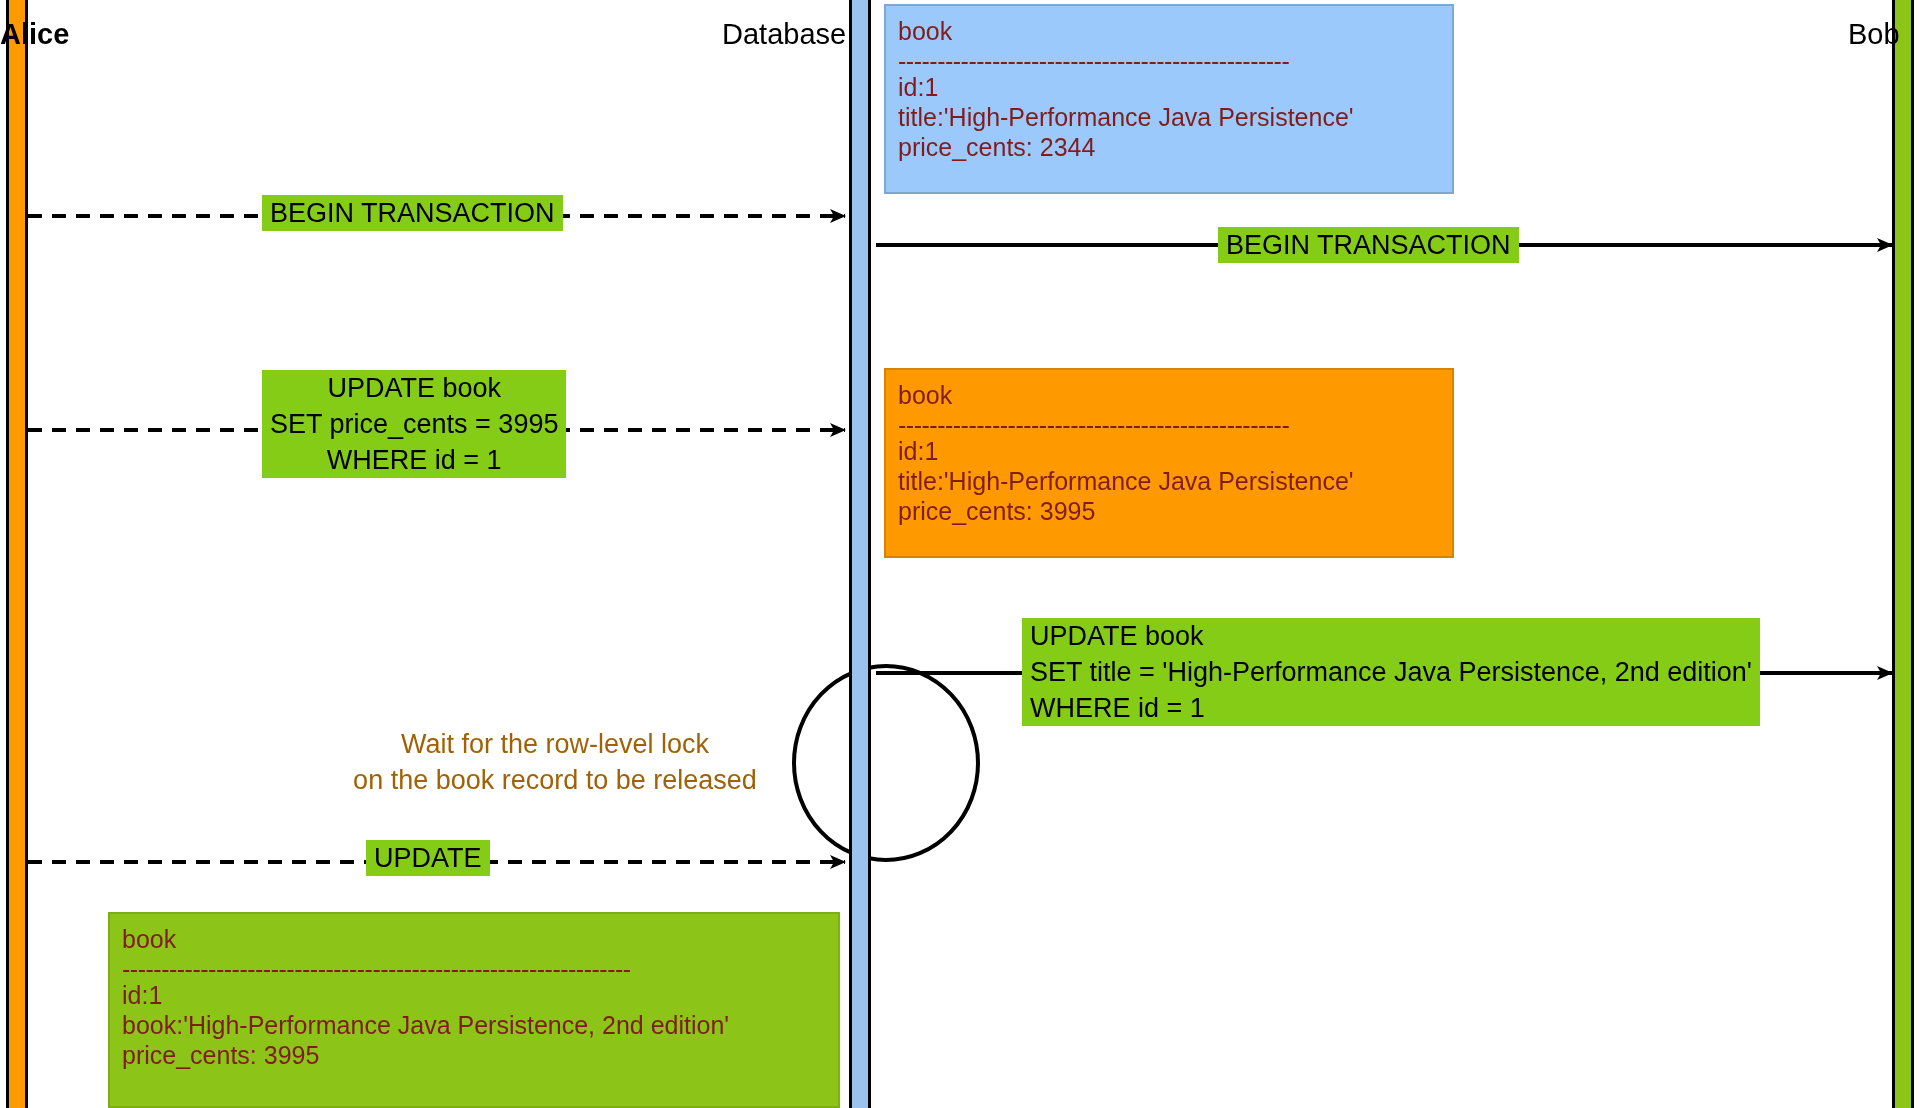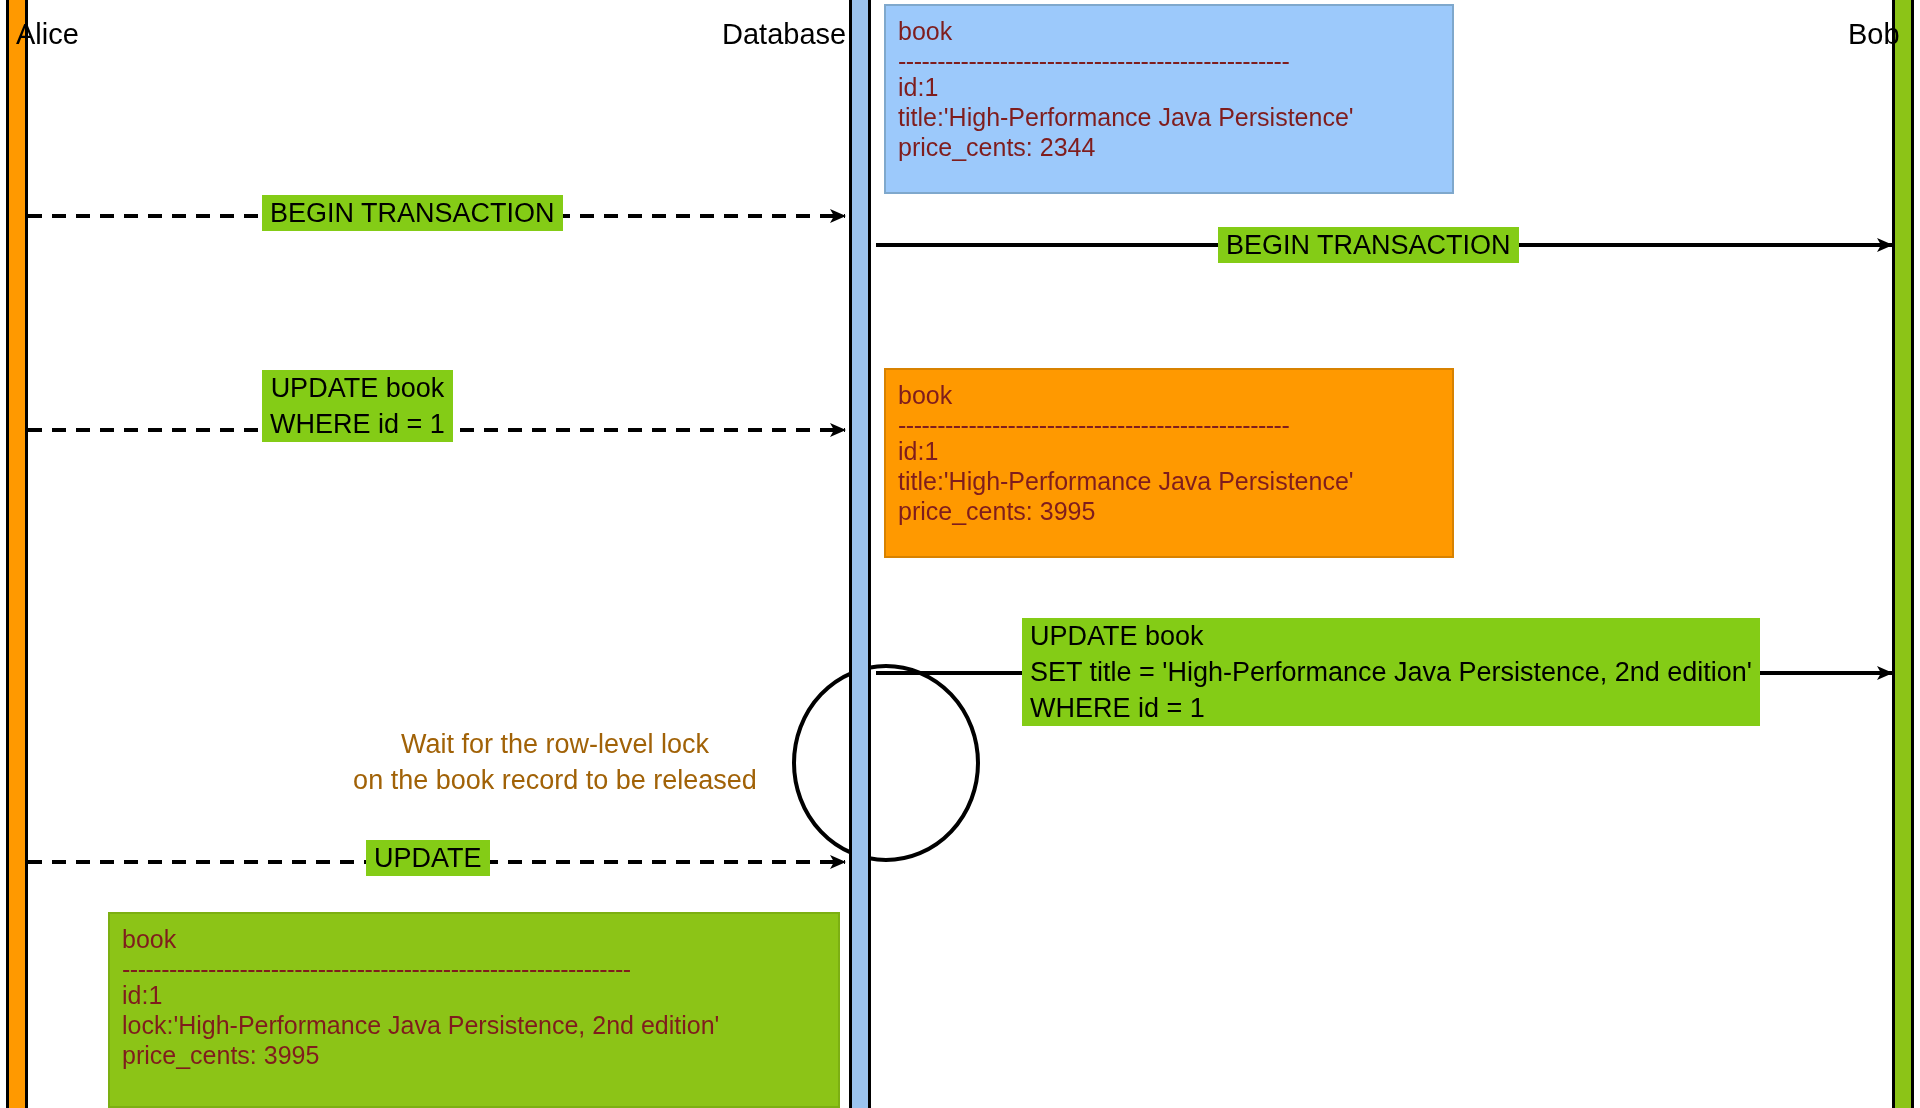--- a/index.html
+++ b/index.html
@@ -55,21 +55,21 @@
   }
 
   
   .actor-label {
     position: absolute;
     font-size: 29px;
     color: #000000;
     line-height: 1;
     white-space: nowrap;
   }
-  .actor-alice { left: 16px;  top: 20px; }
+  .actor-alice { left: 0;  top: 20px; font-weight: bold; }
   .actor-db    { left: 722px; top: 20px; }
   .actor-bob   { left: 1848px; top: 20px; text-align: right; }
 
   
   .note {
     position: absolute;
     box-sizing: border-box;
     padding: 10px 10px 8px 12px;
     font-size: 25px;
     line-height: 30px;
@@ -197,30 +197,31 @@
     <span class="note-sep">--------------------------------------------------</span>
     <span class="note-line">id:1</span>
     <span class="note-line">title:'High-Performance Java Persistence'</span>
     <span class="note-line">price_cents: 3995</span>
   </div>
 
   <div class="note note-green">
     <span class="note-title">book</span>
     <span class="note-sep">-----------------------------------------------------------------</span>
     <span class="note-line">id:1</span>
-    <span class="note-line">lock:'High-Performance Java Persistence, 2nd edition'</span>
+    <span class="note-line">book:'High-Performance Java Persistence, 2nd edition'</span>
     <span class="note-line">price_cents: 3995</span>
   </div>
 
   <div class="msg-label msg-begin-alice">BEGIN TRANSACTION</div>
 
   <div class="msg-label msg-begin-bob">BEGIN TRANSACTION</div>
 
   <div class="msg-label msg-update-alice">
     <div>UPDATE book</div>
+    <div>SET price_cents = 3995</div>
     <div>WHERE id = 1</div>
   </div>
 
   <div class="msg-label msg-update-bob">
     <div>UPDATE book</div>
     <div>SET title = 'High-Performance Java Persistence, 2nd edition'</div>
     <div>WHERE id = 1</div>
   </div>
 
   <div class="msg-label msg-commit">UPDATE</div>

